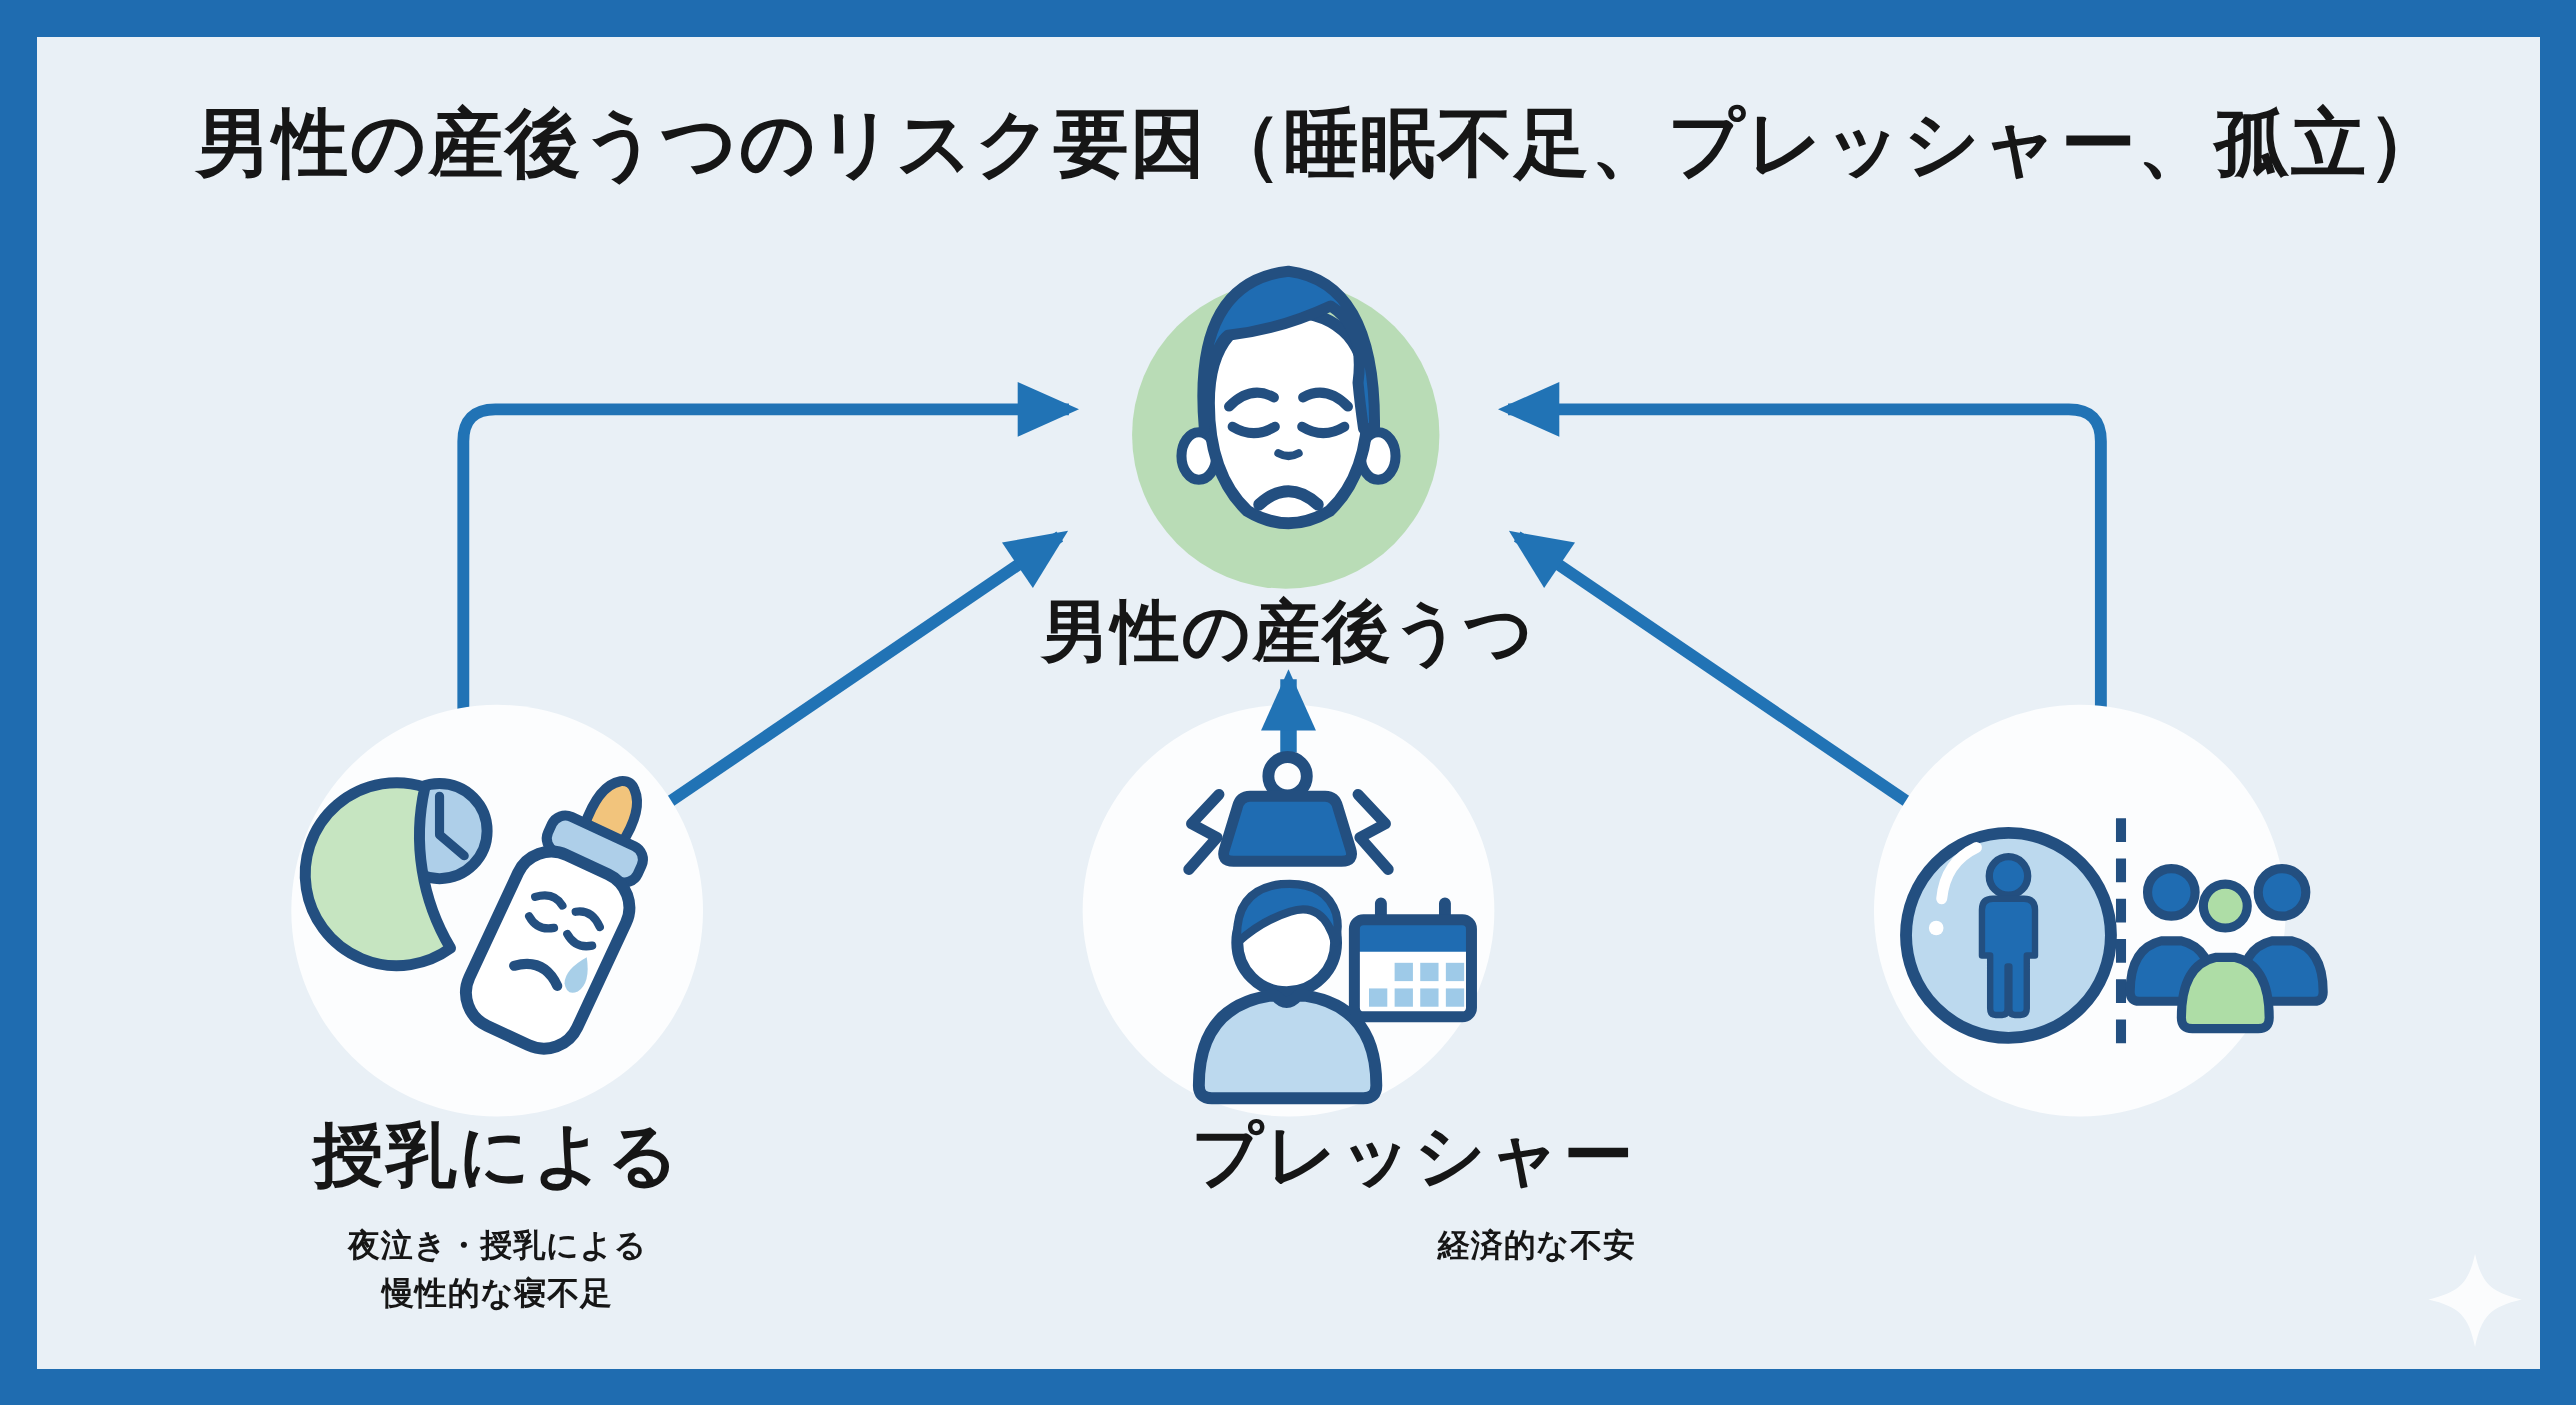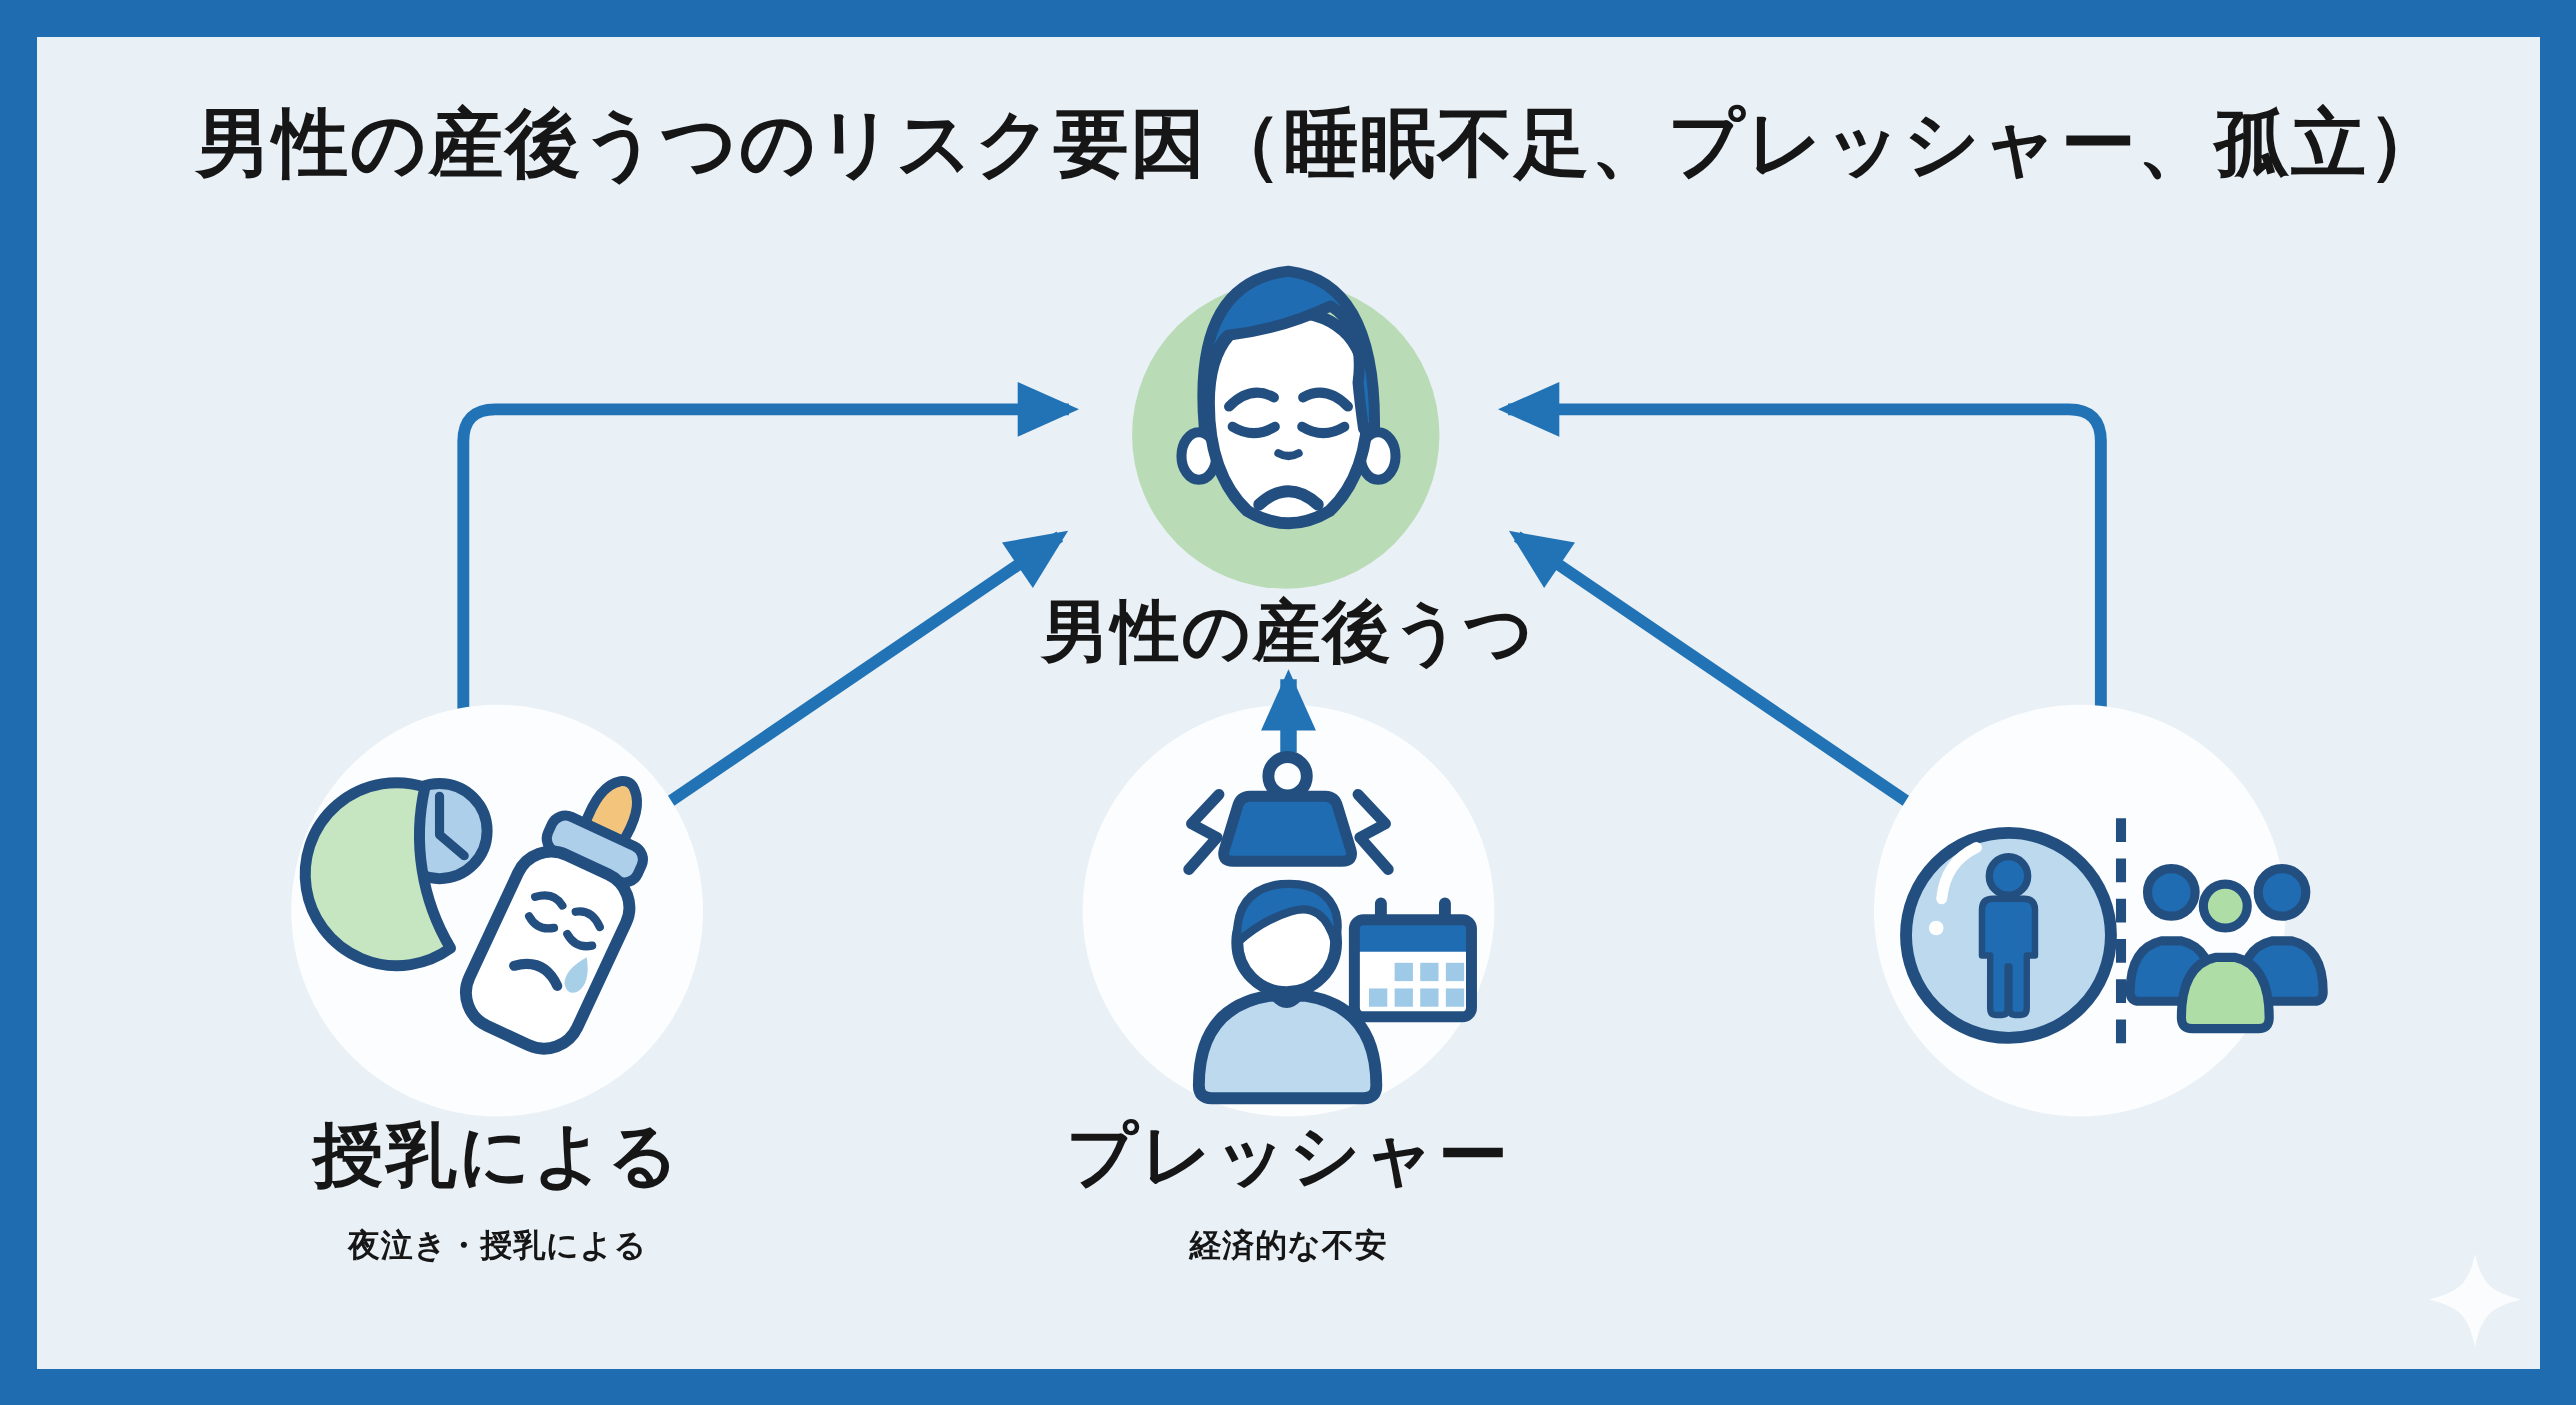--- a/index.html
+++ b/index.html
@@ -47,21 +47,21 @@
     position:absolute;left:0;top:550px;width:100%;
     text-align:center;
     font-size:68px;font-weight:bold;letter-spacing:1.8px;
     color:var(--text);
   }
   .factor{
     position:absolute;top:1072px;width:695px;
     text-align:center;color:var(--text);
   }
   .factor.f-left{left:113px;}
-  .factor.f-center{left:904px;}
+  .factor.f-center{left:904px;text-align:right;}
   .factor.f-right{left:1695px;}
   .factor-heading{
     font-size:70px;font-weight:bold;letter-spacing:2.7px;
     margin:0 0 18.3px 0;
   }
   .factor-line{
     font-size:32px;font-weight:600;line-height:1.5;letter-spacing:0.9px;
   }
 </style>
 </head>
@@ -180,20 +180,21 @@
       <path d="M 2665 1330 C 2672 1362 2682 1372 2716 1380 C 2682 1388 2672 1398 2665 1432 C 2658 1398 2648 1388 2614 1380 C 2648 1372 2658 1362 2665 1330 Z" fill="rgba(255,255,255,0.8)"></path>
     </svg>
 
     <div class="page-title">男性の産後うつのリスク要因（睡眠不足、プレッシャー、孤立）</div>
 
     <div class="center-label">男性の産後うつ</div>
 
     <div class="factor f-left">
       <div class="factor-heading">授乳による</div>
       <div class="factor-line">夜泣き・授乳による</div>
+      <div class="factor-line">慢性的な寝不足</div>
     </div>
 
     <div class="factor f-center">
       <div class="factor-heading">プレッシャー</div>
       <div class="factor-line">経済的な不安</div>
     </div>
 
 
   </div>
 </div>

